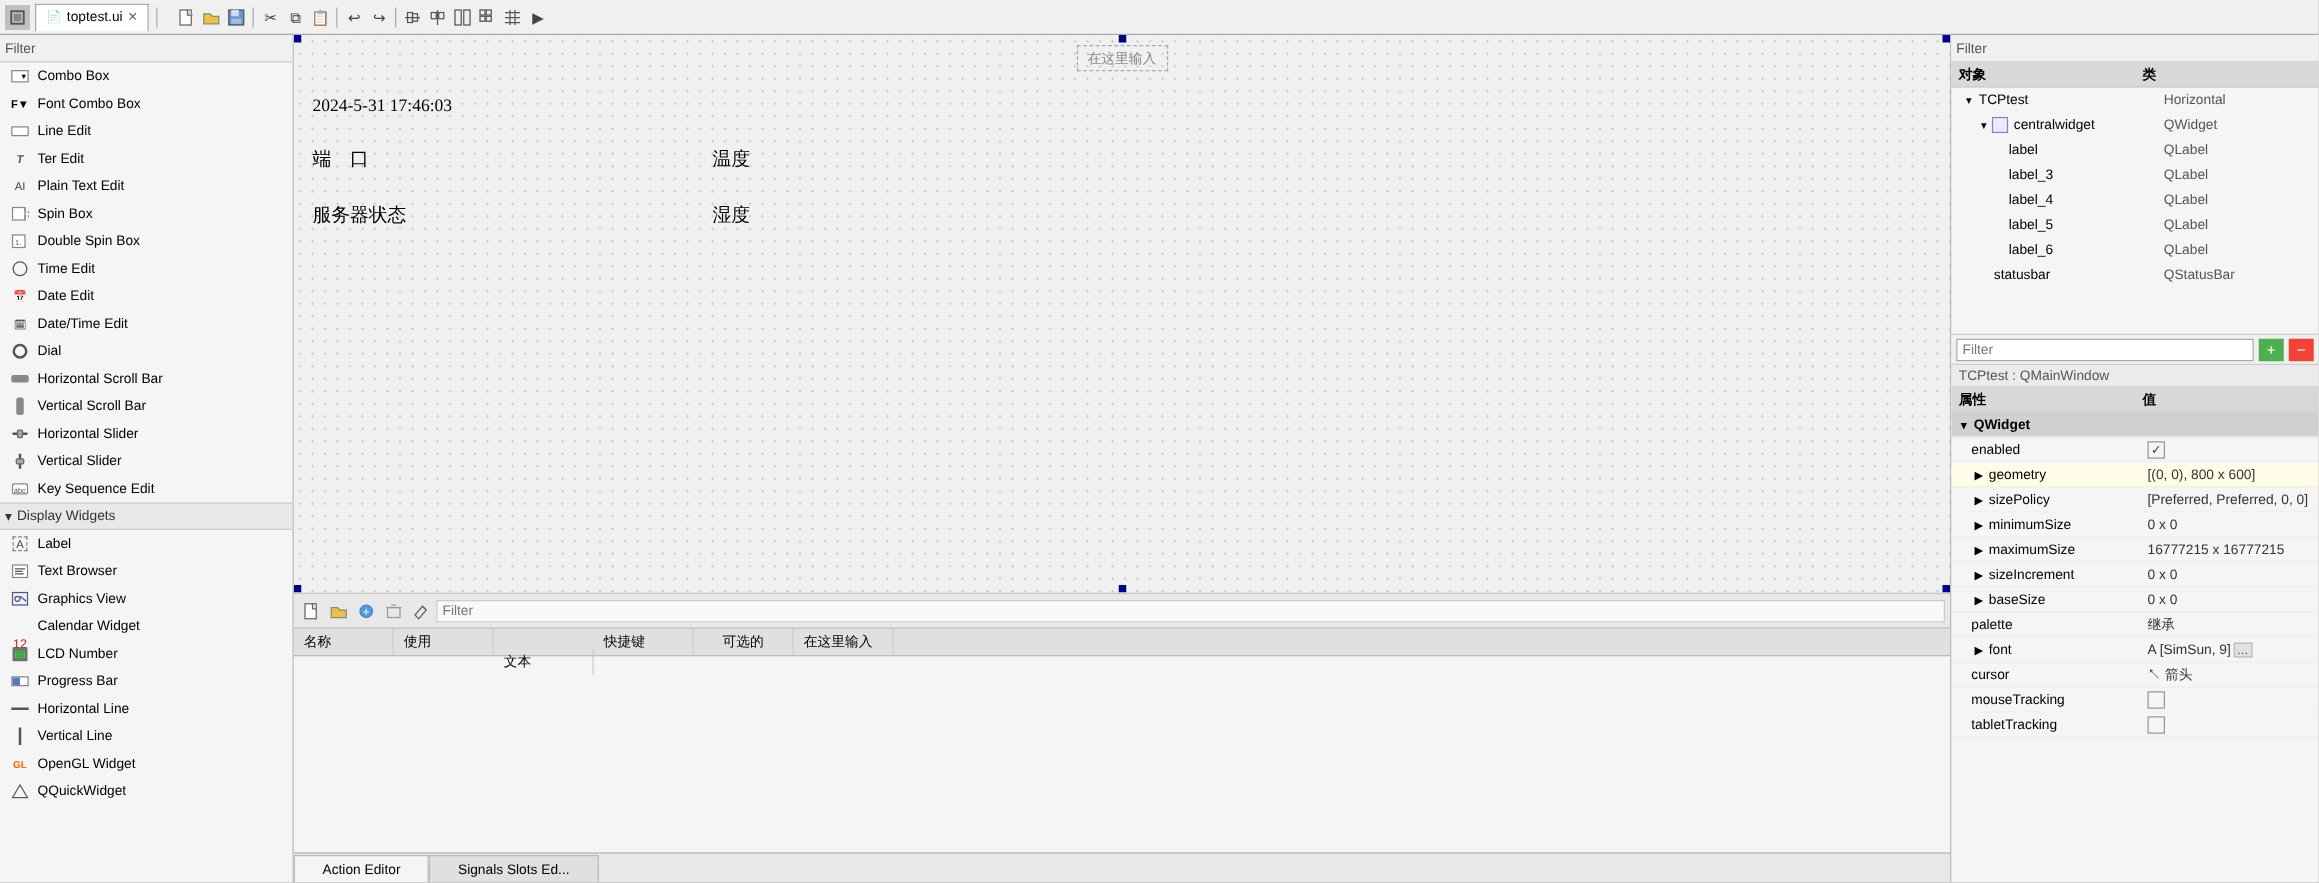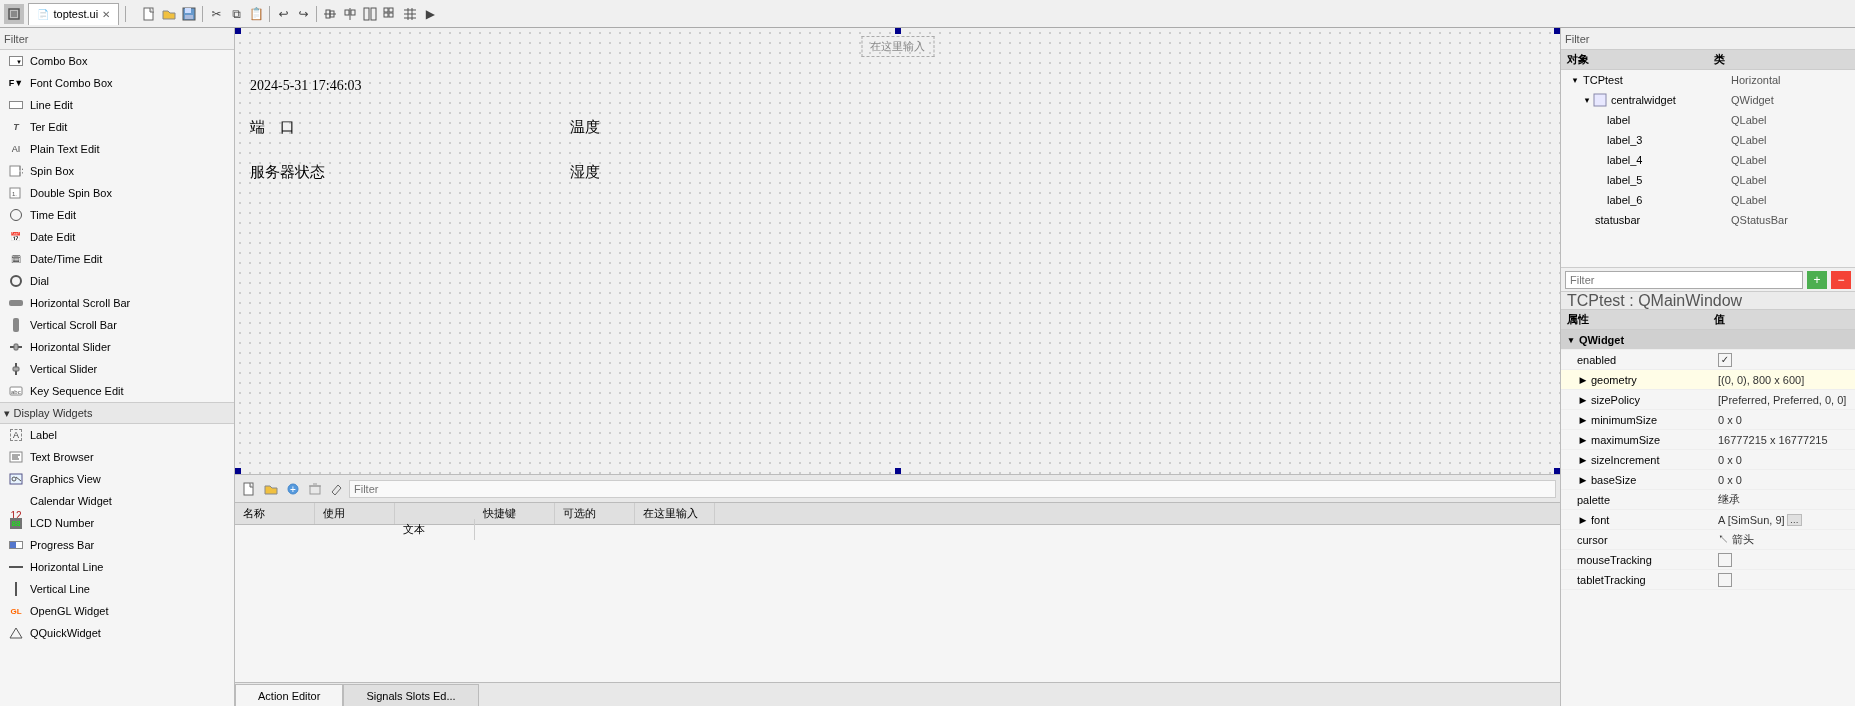--- a/index.html
+++ b/index.html
@@ -35,21 +35,21 @@
     .action-bar { height: 28px; background: #e8e8e8; border-top: 1px solid #bbb; display: flex; align-items: center; padding: 0 4px; gap: 2px; }
     .action-icon { width: 20px; height: 20px; display: flex; align-items: center; justify-content: center; font-size: 11px; cursor: pointer; color: #444; }
     .action-filter { flex: 1; background: #f9f9f9; border: 1px solid #ccc; height: 18px; font-size: 11px; padding: 0 4px; }
     .bottom-table { height: 180px; background: #f5f5f5; border-top: 1px solid #bbb; overflow: hidden; }
     .table-header { display: flex; background: #e0e0e0; border-bottom: 1px solid #bbb; height: 22px; align-items: center; font-size: 11px; }
     .table-col { padding: 0 8px; border-right: 1px solid #ccc; height: 100%; display: flex; align-items: center; flex-shrink: 0; }
     .table-col:nth-child(1) { width: 80px; }
     .table-col:nth-child(2) { width: 80px; }
     .table-col:nth-child(3) { width: 80px; margin-top: 32px; }
     .table-col:nth-child(4) { width: 80px; }
-    .table-col:nth-child(5) { width: 80px; }
+    .table-col:nth-child(5) { width: 80px; justify-content: center; }
     .table-col:nth-child(6) { width: 80px; }
     .bottom-tabs { display: flex; background: #e8e8e8; border-top: 1px solid #bbb; height: 24px; align-items: flex-end; }
     .bottom-tab { padding: 2px 22px; font-size: 11px; cursor: pointer; border: 1px solid #bbb; border-bottom: none; background: #e0e0e0; height: 22px; display: flex; align-items: center; }
     .bottom-tab.active { background: #f5f5f5; }
 
     
     .right-panel { width: 295px; background: #f5f5f5; border-left: 1px solid #bbb; display: flex; flex-direction: column; overflow: hidden; flex-shrink: 0; }
     .right-section { border-bottom: 1px solid #ccc; }
     .right-filter { padding: 2px 4px; background: #f0f0f0; height: 22px; display: flex; align-items: center; font-size: 11px; color: #555; border-bottom: 1px solid #ccc; }
     .object-tree { flex: 1; overflow-y: auto; font-size: 11px; }
@@ -60,21 +60,21 @@
     .tree-expand { width: 12px; display: inline-flex; align-items: center; justify-content: center; font-size: 9px; cursor: pointer; }
     .tree-name { flex: 1; padding-left: 2px; }
     .tree-type { width: 120px; color: #555; }
 
     
     .props-section { flex: 1; display: flex; flex-direction: column; overflow: hidden; }
     .props-filter-bar { display: flex; align-items: center; padding: 2px 4px; background: #f0f0f0; border-bottom: 1px solid #ccc; height: 24px; gap: 4px; }
     .props-filter-input { flex: 1; height: 18px; border: 1px solid #aaa; font-size: 11px; padding: 0 4px; }
     .props-add-btn { width: 20px; height: 18px; background: #4caf50; color: white; border: none; font-size: 12px; cursor: pointer; display: flex; align-items: center; justify-content: center; }
     .props-remove-btn { width: 20px; height: 18px; background: #f44336; color: white; border: none; font-size: 12px; cursor: pointer; display: flex; align-items: center; justify-content: center; }
-    .props-context { padding: 2px 6px; font-size: 16px; color: #555; background: #ebebeb; border-bottom: 1px solid #ccc; height: 18px; display: flex; align-items: center; }
+    .props-context { padding: 2px 6px; font-size: 11px; color: #555; background: #ebebeb; border-bottom: 1px solid #ccc; height: 18px; display: flex; align-items: center; }
     .props-table { flex: 1; overflow-y: auto; font-size: 11px; }
     .props-header { display: flex; background: #d8d8d8; border-bottom: 1px solid #ccc; }
     .props-header-col { padding: 2px 6px; font-weight: bold; font-size: 11px; flex: 1; }
     .props-row { display: flex; align-items: center; height: 20px; border-bottom: 1px solid #eee; }
     .props-row.section { background: #d0d0d0; font-weight: bold; }
     .props-row.highlighted { background: #fffde7; }
     .prop-name { flex: 1; padding-left: 4px; display: flex; align-items: center; gap: 2px; }
     .prop-val { flex: 1; padding-left: 4px; color: #333; }
     .prop-expand { width: 12px; font-size: 9px; cursor: pointer; display: flex; align-items: center; justify-content: center; }
     .prop-checkbox { width: 14px; height: 14px; border: 1px solid #999; display: flex; align-items: center; justify-content: center; font-size: 10px; }

